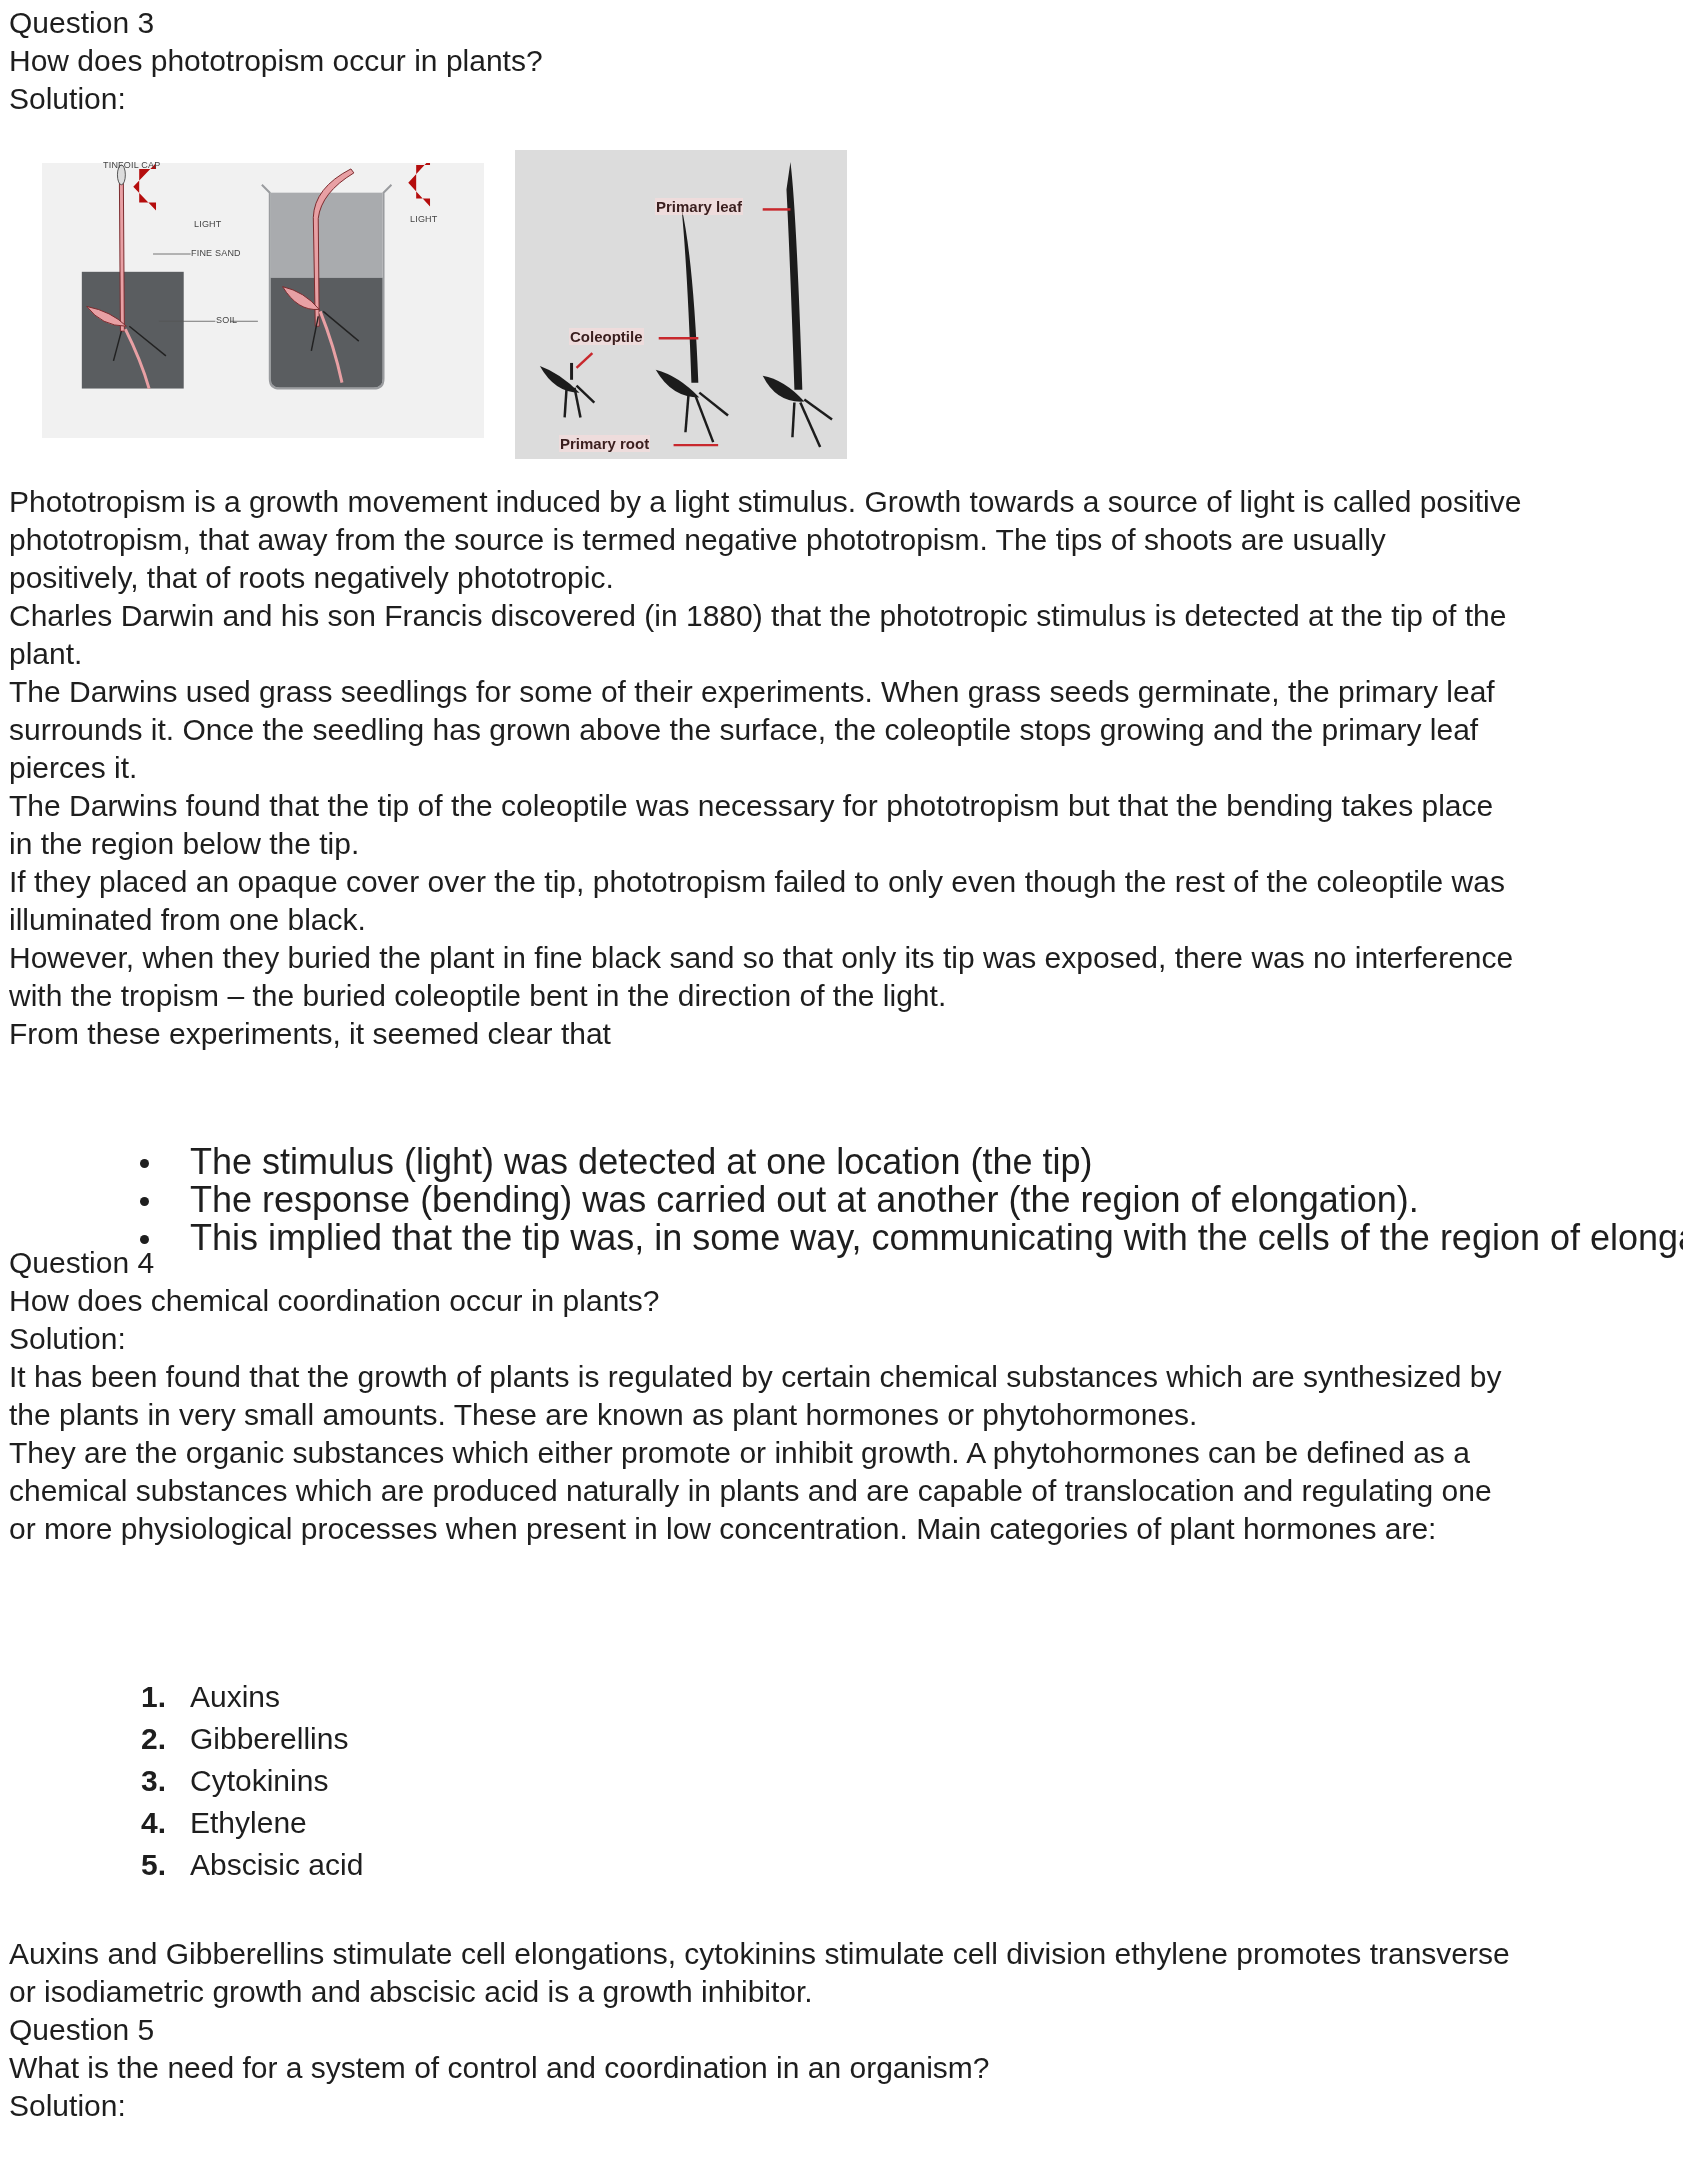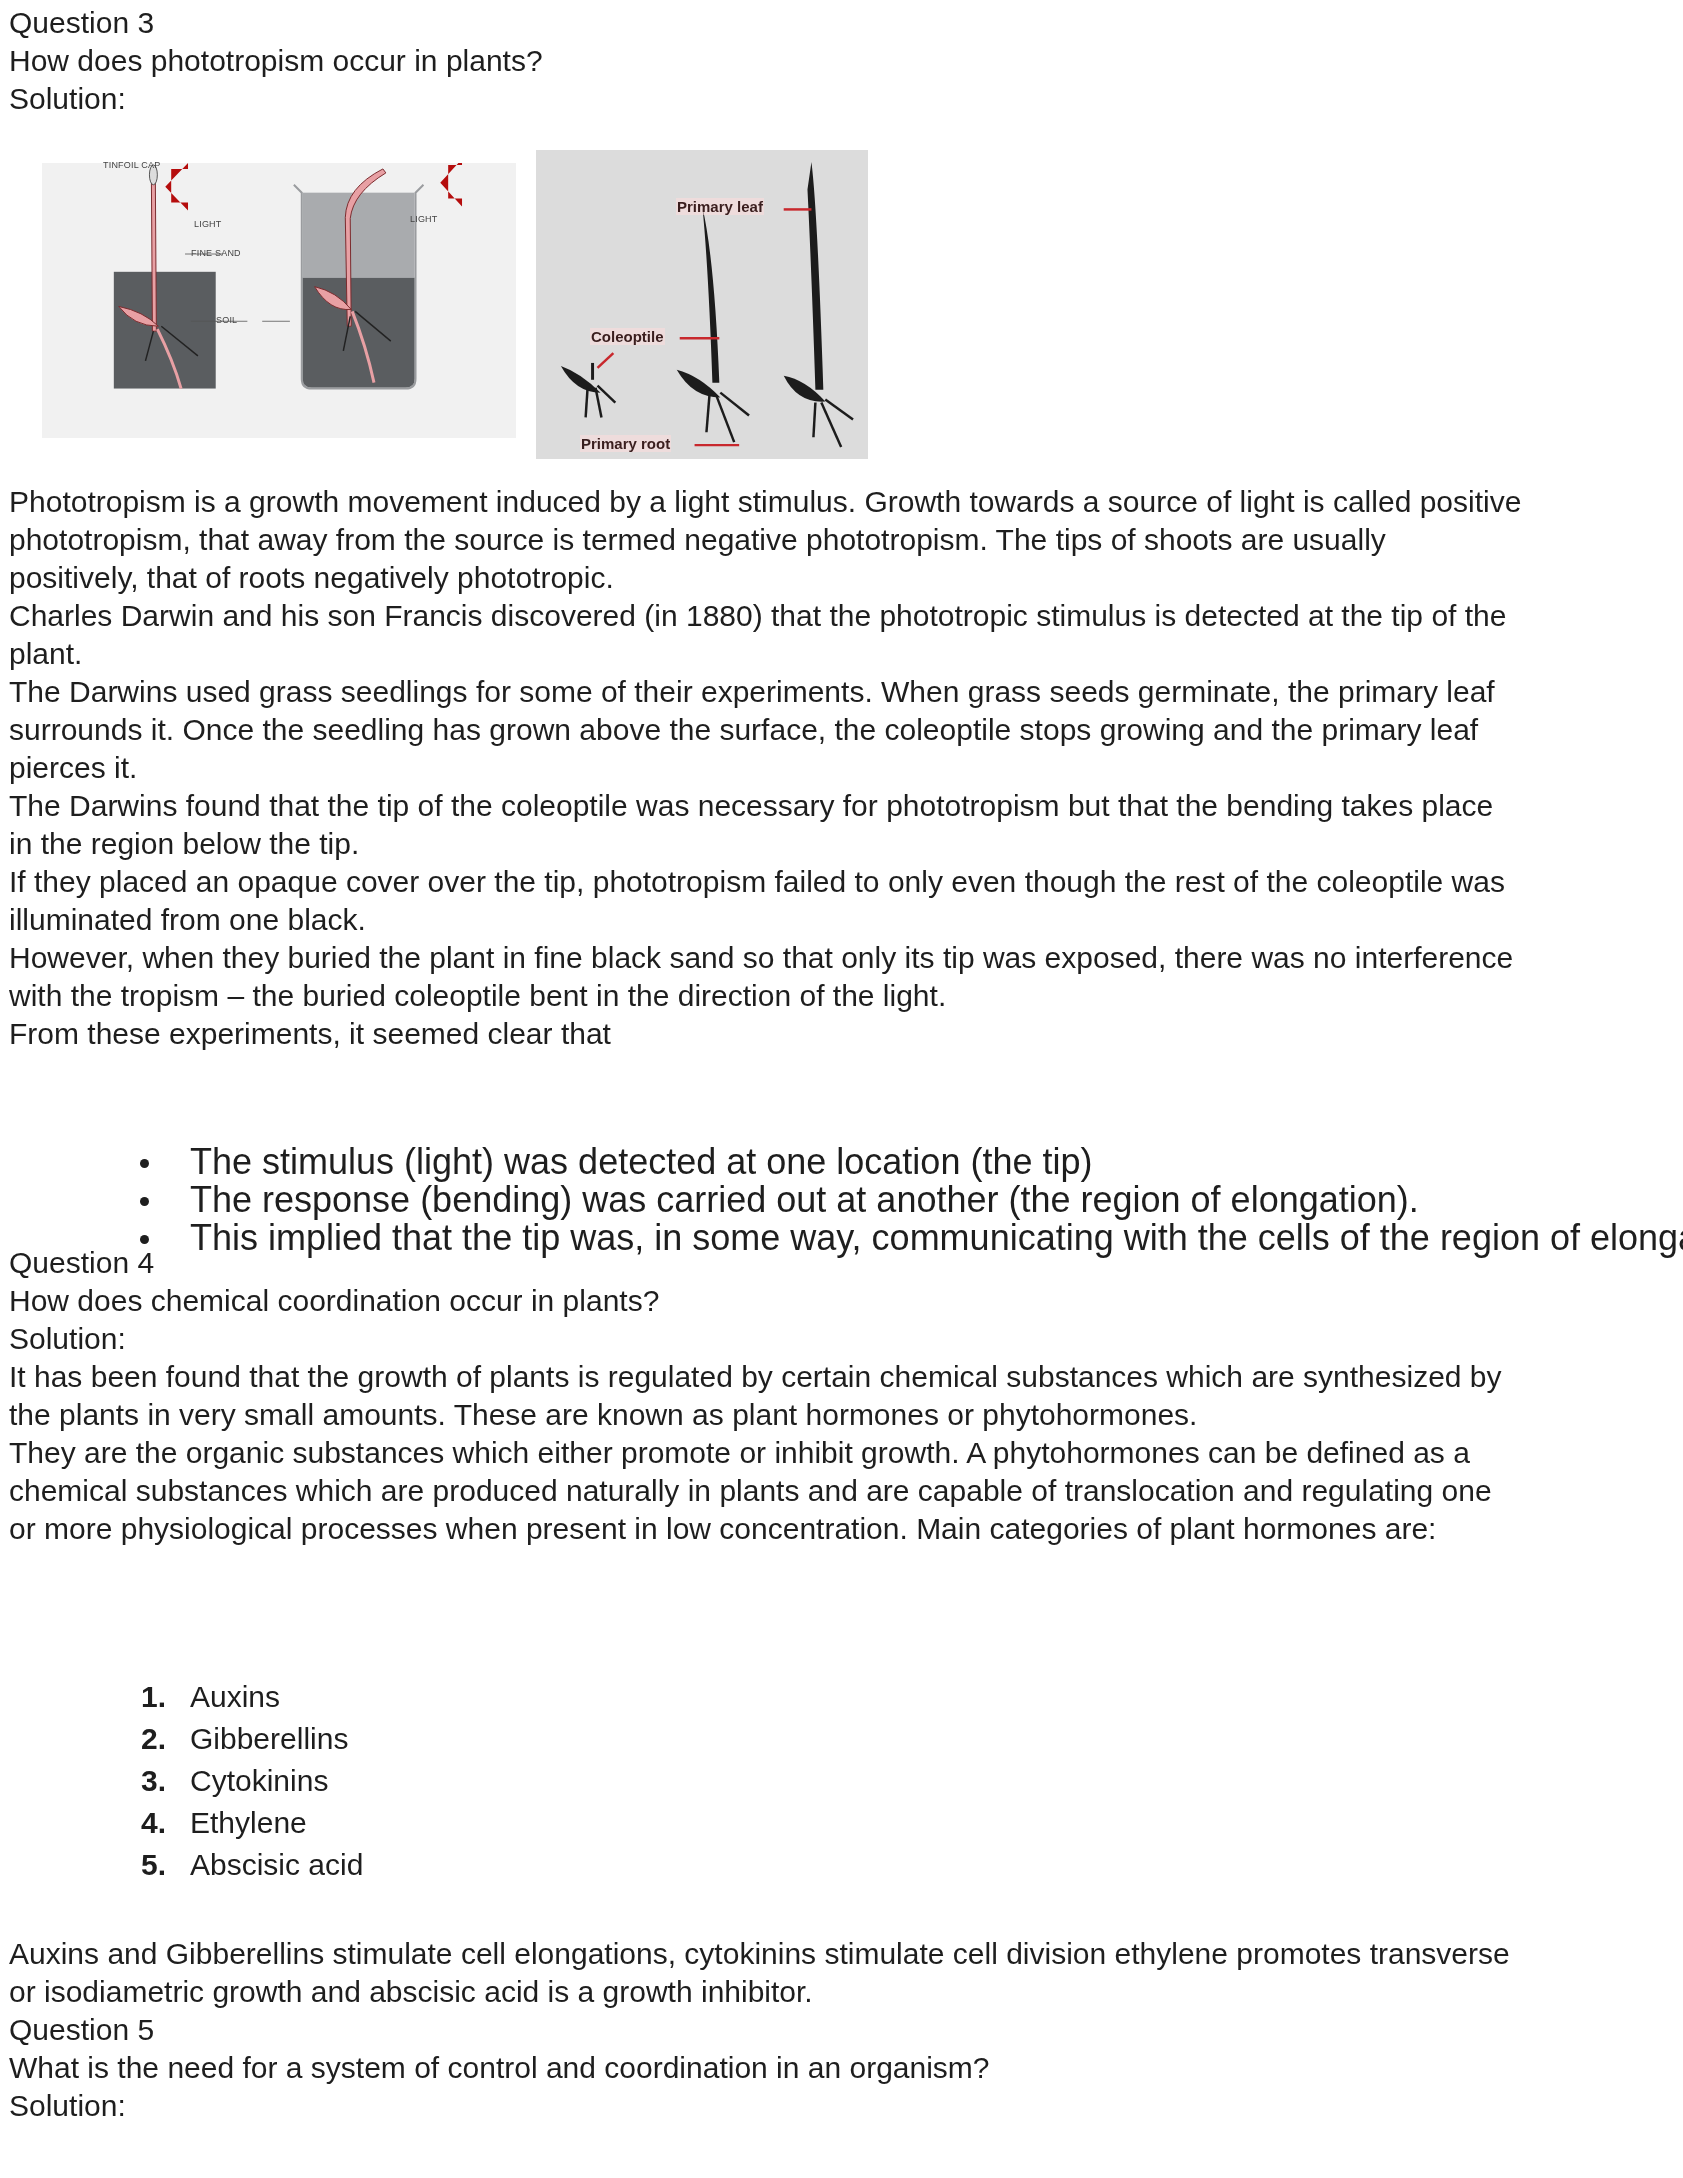--- a/index.html
+++ b/index.html
@@ -9,22 +9,22 @@
   .line { display: block; white-space: nowrap; }
   ul.bullets { position: absolute; left: 0; top: 1143px; margin: 0; padding: 0; list-style: none;
                font-size: 36px; line-height: 38px; }
   ul.bullets li { position: relative; padding-left: 190px; white-space: nowrap; }
   ul.bullets li .dot { position: absolute; left: 140px; top: 16px; width: 9px; height: 9px; border-radius: 50%; background: #1e1e1e; }
   ol.hormones { position: absolute; left: 0; top: 1676px; margin: 0; padding: 0; list-style: none;
                 font-size: 30px; line-height: 42px; }
   ol.hormones li { position: relative; padding-left: 190px; white-space: nowrap; }
   ol.hormones li .num { position: absolute; left: 141px; font-weight: bold; }
   .figure { position: absolute; }
-  #fig1 { left: 42px; top: 163px; width: 442px; height: 275px; background: #f1f1f1; padding-left: 32px; }
-  #fig2 { left: 536px; top: 150px; width: 332px; height: 309px; background: #dcdcdc; }
+  #fig1 { left: 42px; top: 163px; width: 442px; height: 275px; background: #f1f1f1; }
+  #fig2 { left: 515px; top: 150px; width: 332px; height: 309px; background: #dcdcdc; }
   .fig-label { position: absolute; font-family: "Liberation Sans", sans-serif; white-space: nowrap; }
   #fig1 .fig-label { font-size: 9px; color: #444; letter-spacing: 0.2px; }
   #fig2 .fig-label { font-size: 15px; font-weight: bold; color: #3a1e1e; background: rgba(255,220,220,0.5); padding: 0 1px; }
 </style>
 </head>
 <body>
 
 <div class="blk" style="top:4px;">
   <span class="line">Question 3</span>
   <span class="line">How does phototropism occur in plants?</span>

